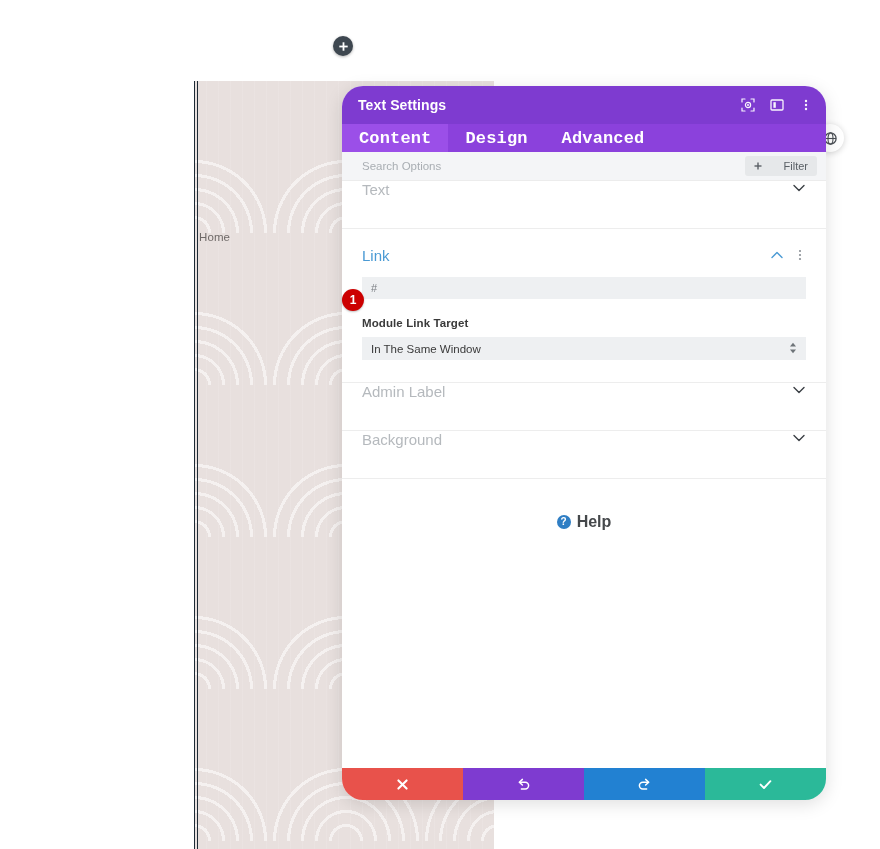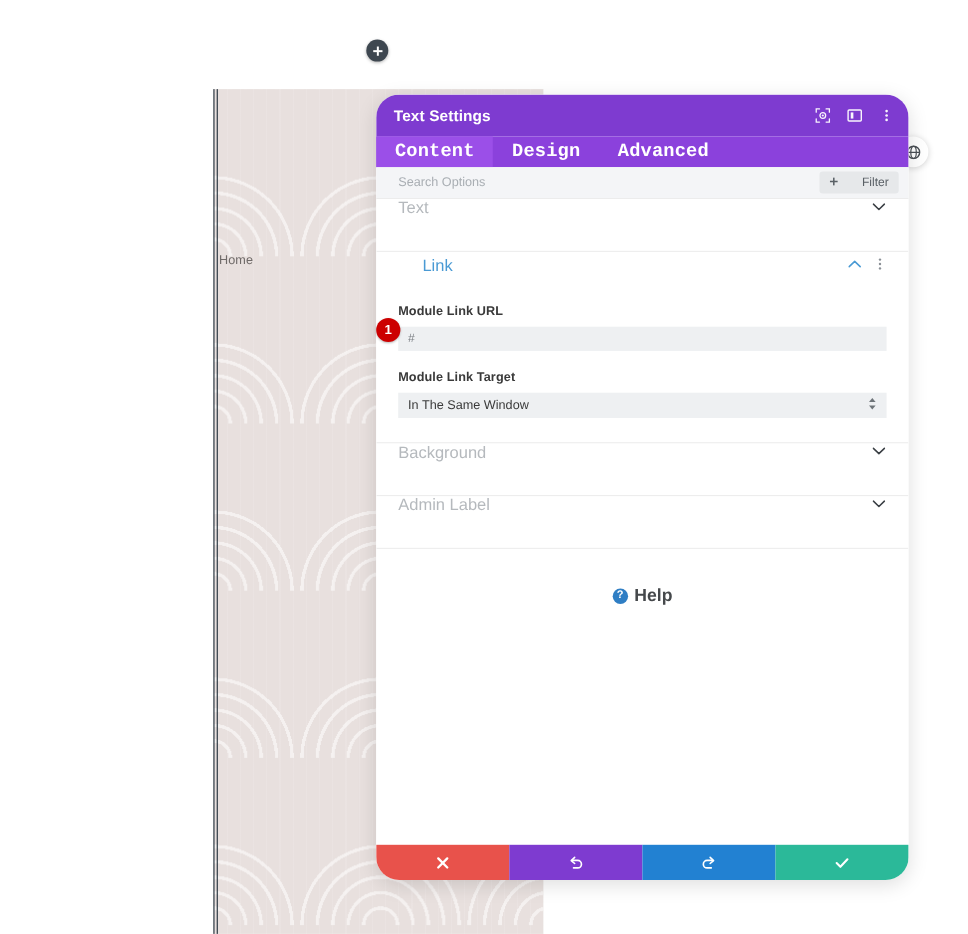--- a/index.html
+++ b/index.html
@@ -137,21 +137,21 @@
     height: 48px;
     gap: 16px;
   }
   .accordion .acc-title {
     flex: 1; font-size: 15px; color: #b5b9bd; font-weight: normal;
   }
   .acc-chevron { width:14px; height:14px; display:flex; align-items:center; justify-content:center; }
 
   .section-open { border-bottom: 1px solid #ededed; padding: 0 20px 22px; }
   .section-open-head {
-    display:flex; align-items:flex-start; height: 48px; padding-top: 4px; margin-left: 22px;
+    display:flex; align-items:center; height: 48px; padding-top: 4px;
   }
   .section-open-head .acc-title { flex:1; font-size:15px; color:#4a9ad4; }
   .sec-dots { width:12px; display:flex; align-items:center; justify-content:center; margin-left:10px; }
 
   .field-label {
     font-size: 11.5px; font-weight: bold; color: #3a3a3a;
     margin-bottom: 8px; letter-spacing: .1px;
   }
   .field-input {
     width: 100%; height: 22px;
@@ -312,51 +312,50 @@
           </div>
           <div class="sec-dots">
             <svg width="4" height="14" viewBox="0 0 4 14">
               <circle cx="2" cy="3" r="1.1" fill="#8b9096"></circle>
               <circle cx="2" cy="7" r="1.1" fill="#8b9096"></circle>
               <circle cx="2" cy="11" r="1.1" fill="#8b9096"></circle>
             </svg>
           </div>
         </div>
 
-        <div class="field-label">Module Link URL</div>
         <input class="field-input" type="text" value="#" style="">
 
         <div class="field-gap"></div>
 
         <div class="field-label">Module Link Target</div>
         <div class="select-wrap">
           <select class="field-select">
             <option>In The Same Window</option>
             <option>In The New Tab</option>
           </select>
           <span class="select-arrows">
             <svg width="8" height="12" viewBox="0 0 8 12">
               <path d="M4 0.8 L7 4.4 L1 4.4 Z" fill="#6e7479"></path>
               <path d="M4 11.2 L7 7.6 L1 7.6 Z" fill="#6e7479"></path>
             </svg>
           </span>
         </div>
       </div>
 
       <div class="accordion">
-        <div class="acc-title">Background</div>
+        <div class="acc-title">Admin Label</div>
         <div class="acc-chevron">
           <svg width="12" height="8" viewBox="0 0 12 8">
             <path d="M1 1.6 L6 6.4 L11 1.6" fill="none" stroke="#3a3f44" stroke-width="1.4" stroke-linecap="round" stroke-linejoin="round"></path>
           </svg>
         </div>
       </div>
 
       <div class="accordion">
-        <div class="acc-title">Admin Label</div>
+        <div class="acc-title">Background</div>
         <div class="acc-chevron">
           <svg width="12" height="8" viewBox="0 0 12 8">
             <path d="M1 1.6 L6 6.4 L11 1.6" fill="none" stroke="#3a3f44" stroke-width="1.4" stroke-linecap="round" stroke-linejoin="round"></path>
           </svg>
         </div>
       </div>
 
       <div class="help-row">
         <span class="help-icon">?</span>
         <span class="help-text">Help</span>

